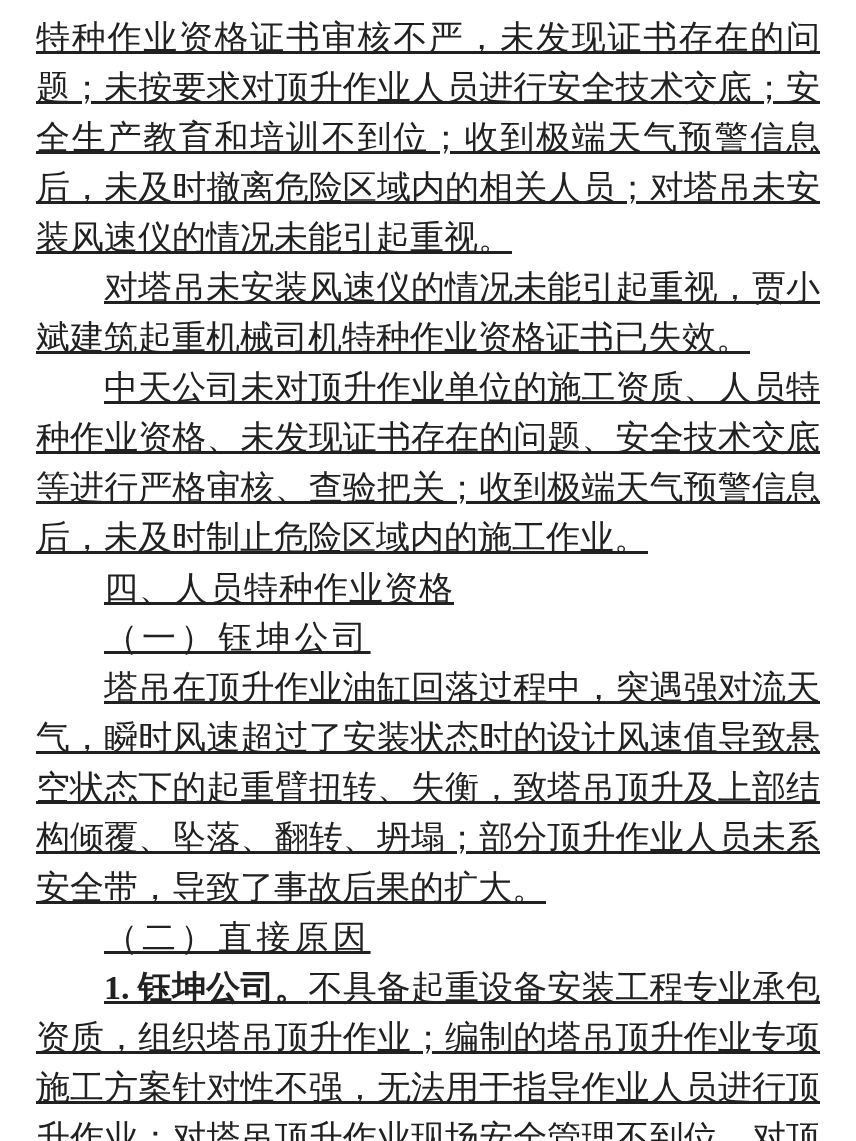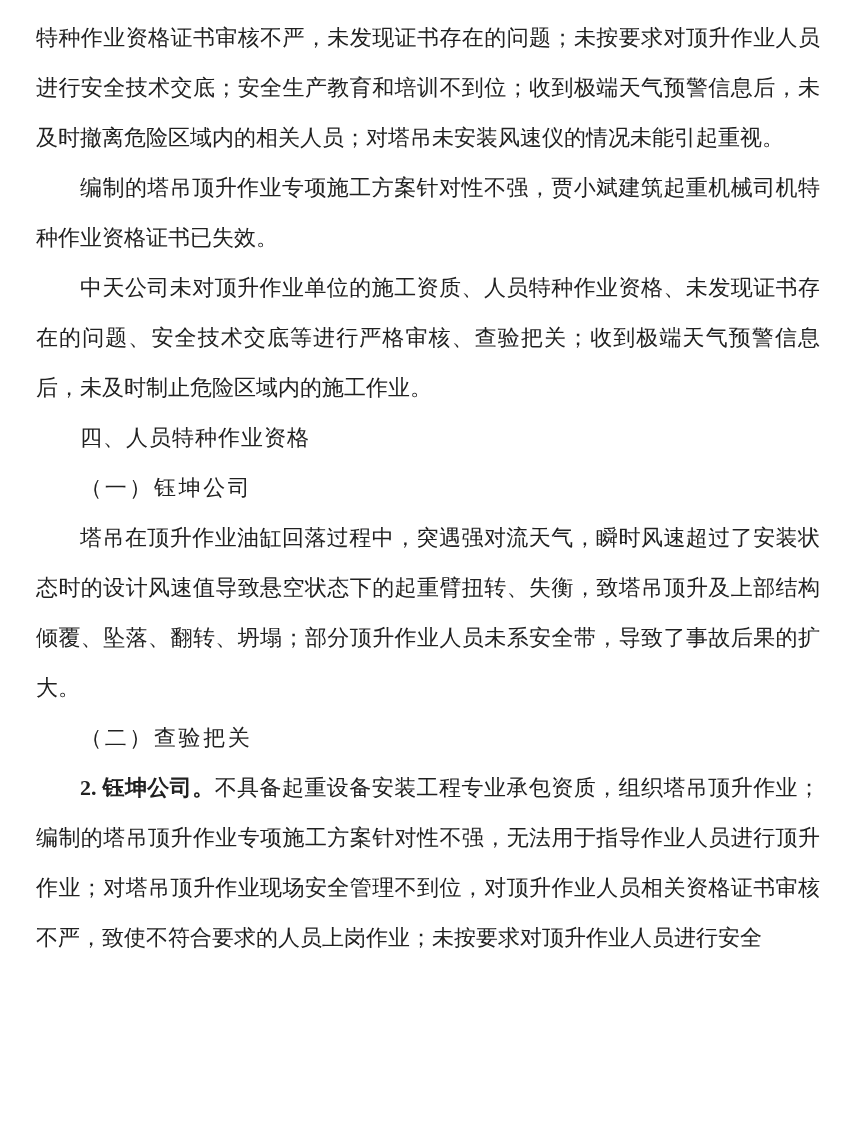--- a/index.html
+++ b/index.html
@@ -14,26 +14,27 @@
     box-sizing: border-box;
     padding: 13px 36px 0 36px;
     background: #ffffff;
     overflow: hidden;
     font-family: "Liberation Serif", "DejaVu Serif", serif;
     color: #212121;
   }
   .page p, .page h2, .page h3 {
     margin: 0;
     padding: 0;
-    font-size: 22px;
+    font-size: 34px;
     line-height: 50px;
     font-weight: normal;
     text-align: justify;
     text-justify: inter-ideograph;
     word-break: break-all;
+    text-decoration: underline;
   }
   .body-par {
     text-indent: 2em;
   }
   .body-par.no-indent {
     text-indent: 0;
   }
   .heading-1 {
     font-family: "Liberation Sans", "DejaVu Sans", sans-serif;
     font-weight: 700;
@@ -49,27 +50,27 @@
     font-weight: 700;
   }
 </style>
 </head>
 <body>
 
 <div class="page">
 
   <p class="body-par no-indent">特种作业资格证书审核不严，未发现证书存在的问题；未按要求对顶升作业人员进行安全技术交底；安全生产教育和培训不到位；收到极端天气预警信息后，未及时撤离危险区域内的相关人员；对塔吊未安装风速仪的情况未能引起重视。</p>
 
-  <p class="body-par">编制的塔吊顶升作业专项施工方案针对性不强，贾小斌建筑起重机械司机特种作业资格证书已失效。</p>
+  <p class="body-par">对塔吊未安装风速仪的情况未能引起重视，贾小斌建筑起重机械司机特种作业资格证书已失效。</p>
 
   <p class="body-par">中天公司未对顶升作业单位的施工资质、人员特种作业资格、未发现证书存在的问题、安全技术交底等进行严格审核、查验把关；收到极端天气预警信息后，未及时制止危险区域内的施工作业。</p>
 
   <h2 class="heading-1">四、人员特种作业资格</h2>
 
   <h3 class="heading-2">（一）钰坤公司</h3>
 
   <p class="body-par">塔吊在顶升作业油缸回落过程中，突遇强对流天气，瞬时风速超过了安装状态时的设计风速值导致悬空状态下的起重臂扭转、失衡，致塔吊顶升及上部结构倾覆、坠落、翻转、坍塌；部分顶升作业人员未系安全带，导致了事故后果的扩大。</p>
 
-  <h3 class="heading-2">（二）查验把关</h3>
+  <h3 class="heading-2">（二）直接原因</h3>
 
-  <p class="body-par"><strong class="lead-bold">2. 钰坤公司。</strong><span>不具备起重设备安装工程专业承包资质，组织塔吊顶升作业；编制的塔吊顶升作业专项施工方案针对性不强，无法用于指导作业人员进行顶升作业；对塔吊顶升作业现场安全管理不到位，对顶升作业人员相关资格证书审核不严，致使不符合要求的人员上岗作业；未按要求对顶升作业人员进行安全</span></p>
+  <p class="body-par"><strong class="lead-bold">1. 钰坤公司。</strong><span>不具备起重设备安装工程专业承包资质，组织塔吊顶升作业；编制的塔吊顶升作业专项施工方案针对性不强，无法用于指导作业人员进行顶升作业；对塔吊顶升作业现场安全管理不到位，对顶升作业人员相关资格证书审核不严，致使不符合要求的人员上岗作业；未按要求对顶升作业人员进行安全</span></p>
 
 </div>
 
 </body></html>

